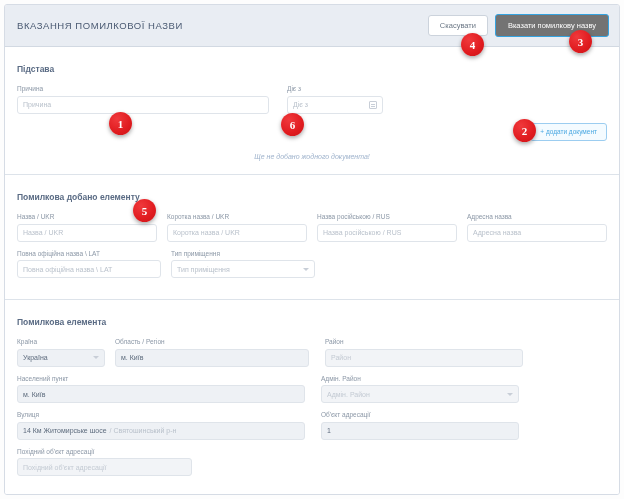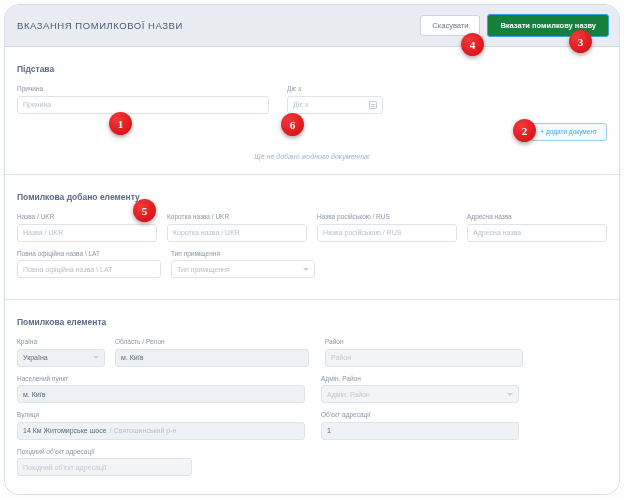--- a/index.html
+++ b/index.html
@@ -15,21 +15,21 @@
     width: 624px; height: 499px;
     background: #fdfdfd;
   }
   
   .modal {
     position: absolute;
     left: 4px; top: 4px;
     width: 616px; height: 491px;
     background: #ffffff;
     border: 1px solid #d6dce5;
-    border-radius: 15px;
+    border-radius: 3px;
     overflow: hidden;
   }
   .modal-header {
     height: 42px;
     background: #e9edf3;
     border-bottom: 1px solid #d2d9e2;
     display: flex;
     align-items: center;
     padding: 0 10px 0 12px;
   }
@@ -50,24 +50,24 @@
     white-space: nowrap;
     line-height: 1;
     border: 1px solid transparent;
   }
   .btn-cancel {
     background: #ffffff;
     color: #6b7785;
     border-color: #ccd3dc;
   }
   .btn-primary {
-    background: #15803d;
+    background: #737373;
     color: #ffffff;
     border-color: #35a3e0;
-    font-weight: bold;
+    font-weight: normal;
     padding: 7px 12px;
   }
   
   .section {
     padding: 11px 12px 12px 12px;
     border-bottom: 1px solid #dde3ea;
     position: relative;
     background: #ffffff;
   }
   .section.last { border-bottom: none; }

